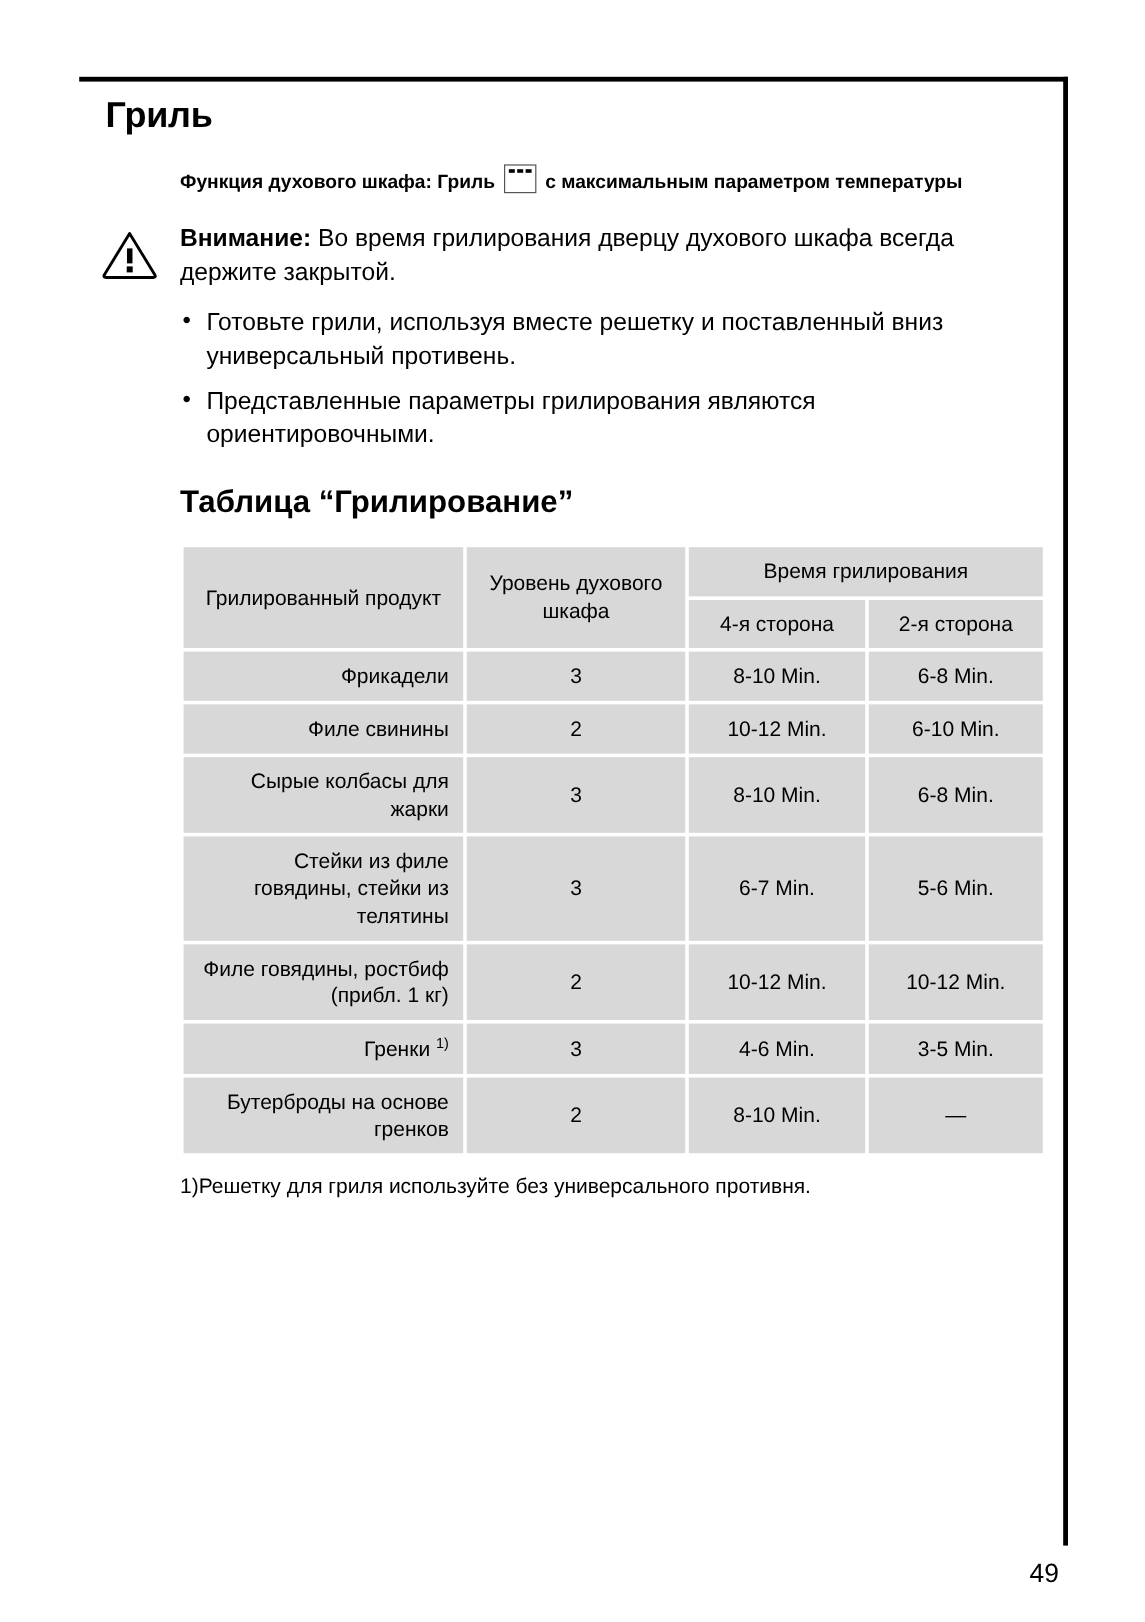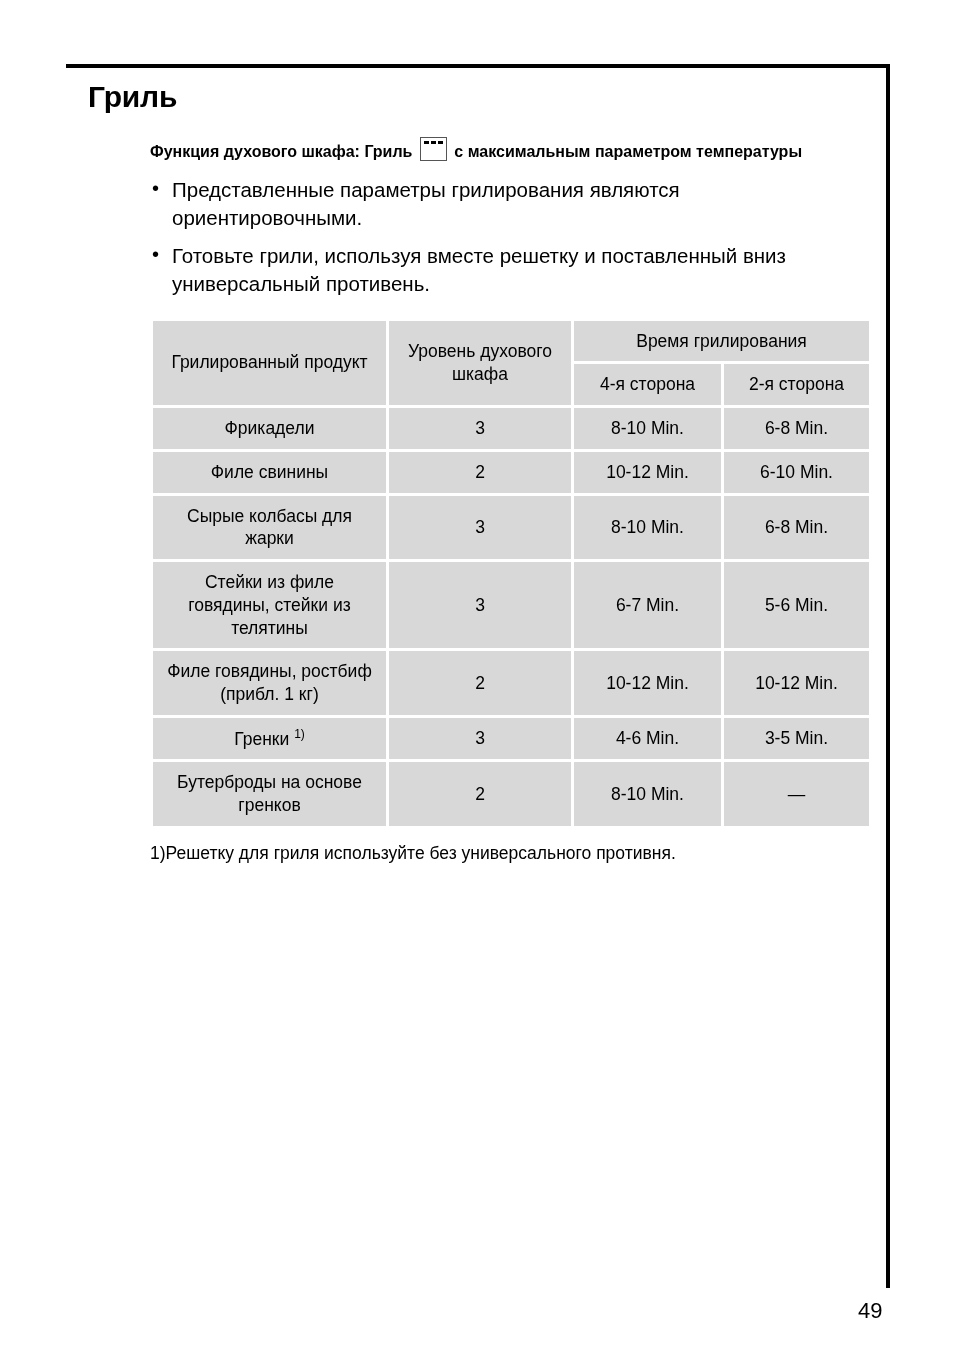--- a/index.html
+++ b/index.html
@@ -164,21 +164,21 @@
     font-weight: bold;
     font-size: 17.5px;
     padding-top: 4px;
     padding-bottom: 12px;
   }
   .col-prod { width: 233px; }
   .col-level { width: 182px; }
   .col-side { width: 147px; }
   .col-side2 { width: 145px; }
 
-  td.c-prod { text-align: center; }
+  td.c-prod { text-align: right; }
   td.c-num, td.c-time { text-align: center; }
 
   sup.fn { font-size: 12px; vertical-align: super; }
 
   p.footnote {
     font-size: 17.5px;
     margin: 13px 0 0 0;
     line-height: 1.3;
   }
 
@@ -203,26 +203,37 @@
     <h1 class="section-title">Гриль</h1>
 
     <div class="indented">
 
       <p class="lead">
         <span>Функция духового шкафа: Гриль</span>
         <span class="grill-icon"><i></i><i></i><i></i></span>
         <span>с максимальным параметром температуры</span>
       </p>
 
+      <div class="warn-block">
+        <svg class="warn-icon" viewBox="0 0 48 42">
+          <path d="M24 3.5 L45 38 Q46.2 40.2 43.6 40.2 L4.4 40.2 Q1.8 40.2 3 38 Z" fill="none" stroke="#000" stroke-width="2.4" stroke-linejoin="round"></path>
+          <rect x="21.8" y="16" width="4.6" height="12.5" fill="#000"></rect>
+          <rect x="21.6" y="31" width="5" height="5" fill="#000"></rect>
+        </svg>
+        <p class="warn-text">
+          <b>Внимание:</b><span> Во время грилирования дверцу духового шкафа всегда держите закрытой.</span>
+        </p>
+      </div>
 
       <ul class="bullets">
+        <li>Готовьте грили, используя вместе решетку и поставленный вниз универсальный противень.</li>
         <li>Представленные параметры грилирования являются ориентировочными.</li>
-        <li>Готовьте грили, используя вместе решетку и поставленный вниз универсальный противень.</li>
       </ul>
 
+      <h2 class="table-title">Таблица “Грилирование”</h2>
 
       <table class="grill-table">
         <colgroup>
           <col class="col-prod">
             <col class="col-level">
             <col class="col-side">
             <col class="col-side2">
         </colgroup>
         <thead>
           <tr>

